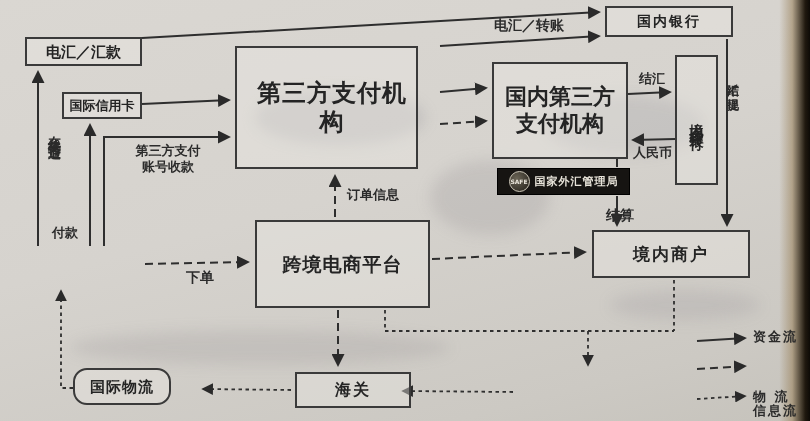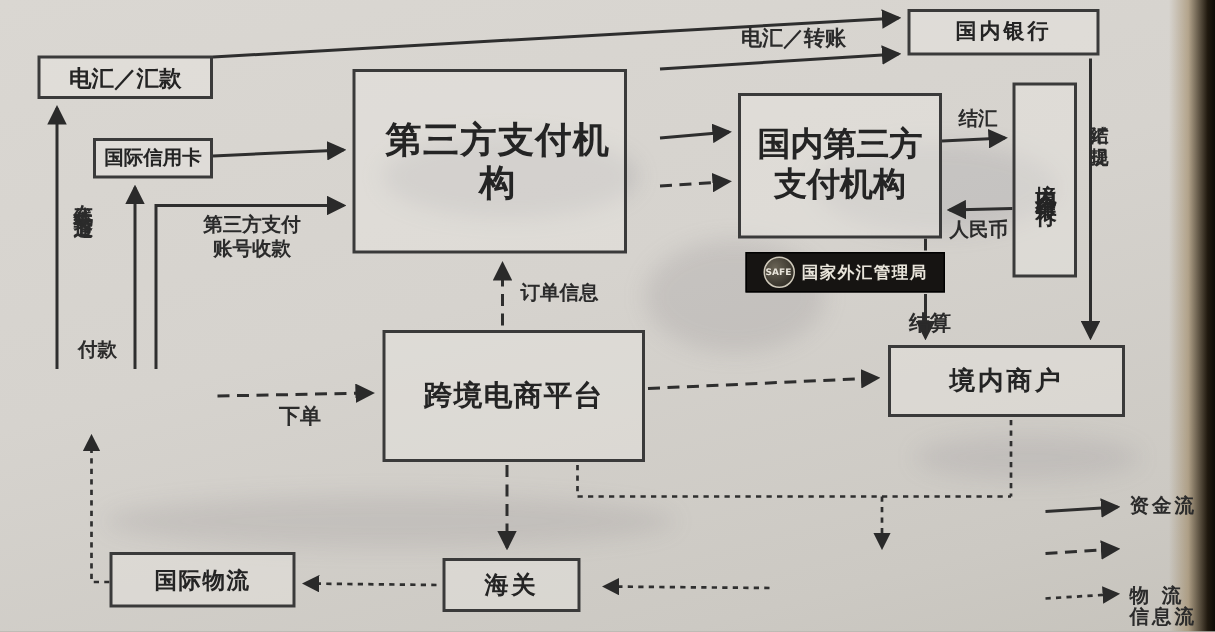--- a/index.html
+++ b/index.html
@@ -25,22 +25,22 @@
   #n-coop{left:675px;top:55px;width:43px;height:130px;font-size:14px;}
   #n-coop .vert{writing-mode:vertical-rl;letter-spacing:3px;}
   #n-safe{left:497px;top:168px;width:133px;height:27px;background:#161412;border:1px solid #000;
           color:#e8e4da;gap:5px;font-size:11px;letter-spacing:1px;}
   #n-safe .emblem{width:19px;height:19px;border-radius:50%;border:1.5px solid #cfc9ba;
           display:flex;align-items:center;justify-content:center;font-size:6px;letter-spacing:0;
           background:radial-gradient(circle at 35% 35%, #6a6456, #23201a);}
   #n-buyer{left:22px;top:248px;width:121px;height:38px;font-size:16px;letter-spacing:1px;}
   #n-platform{left:255px;top:220px;width:175px;height:88px;font-size:19px;letter-spacing:1px;}
   #n-merchant{left:592px;top:230px;width:158px;height:48px;font-size:17px;letter-spacing:2px;}
-  #n-intl-log{left:73px;top:368px;width:124px;height:37px;font-size:15px;letter-spacing:1px;}
-  #n-customs{left:295px;top:372px;width:92px;height:36px;font-size:16px;letter-spacing:2px;}
+  #n-intl-log{left:73px;top:368px;width:98px;height:37px;font-size:15px;letter-spacing:1px;border-radius:14px;}
+  #n-customs{left:295px;top:372px;width:116px;height:36px;font-size:16px;letter-spacing:2px;}
   #n-dom-log{left:517px;top:372px;width:146px;height:38px;font-size:16px;letter-spacing:2px;}
   .lbl{position:absolute;color:#2b2b2b;font-weight:bold;font-size:13px;white-space:nowrap;}
   #l-online{left:45px;top:126px;writing-mode:vertical-rl;letter-spacing:2px;}
   #l-pay{left:52px;top:224px;}
   #l-acct{left:124px;top:143px;width:88px;text-align:center;line-height:1.25;white-space:normal;}
   #l-acct span{display:block;}
   #l-order{left:347px;top:186px;}
   #l-xiadan{left:186px;top:269px;font-size:14px;}
   #l-wire2{left:494px;top:17px;font-size:14px;}
   #l-jiehui{left:639px;top:70px;}

